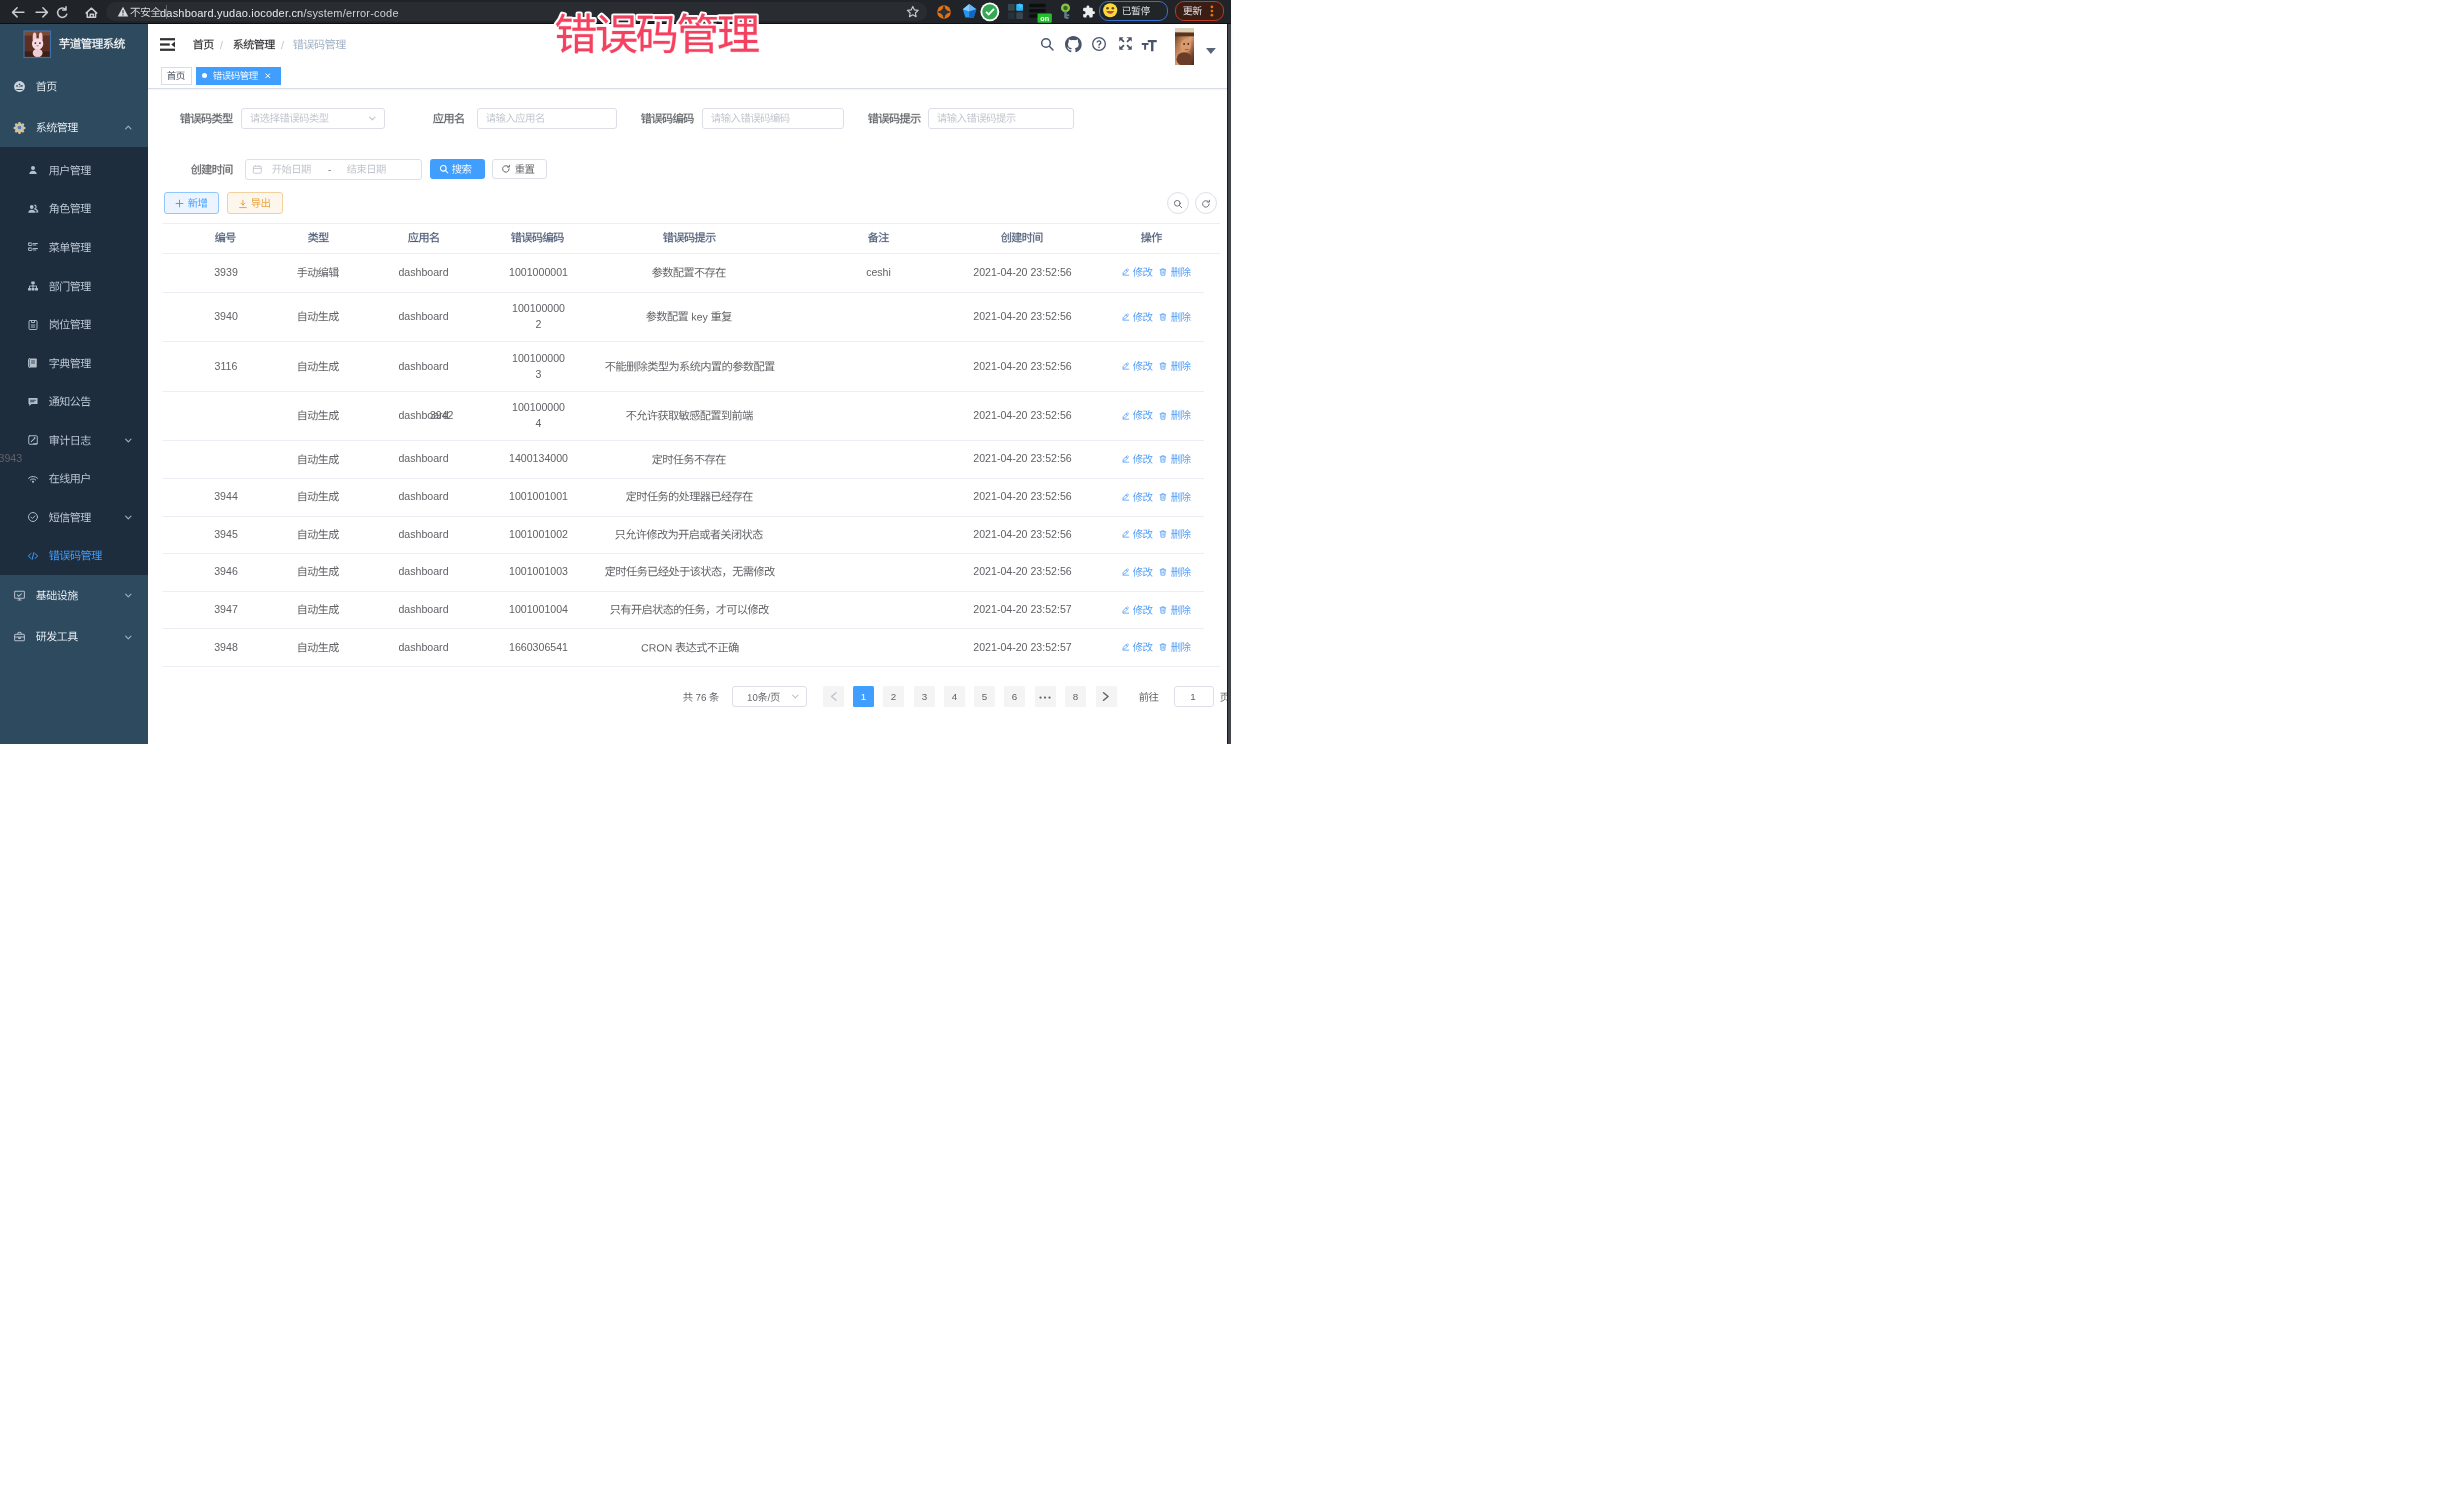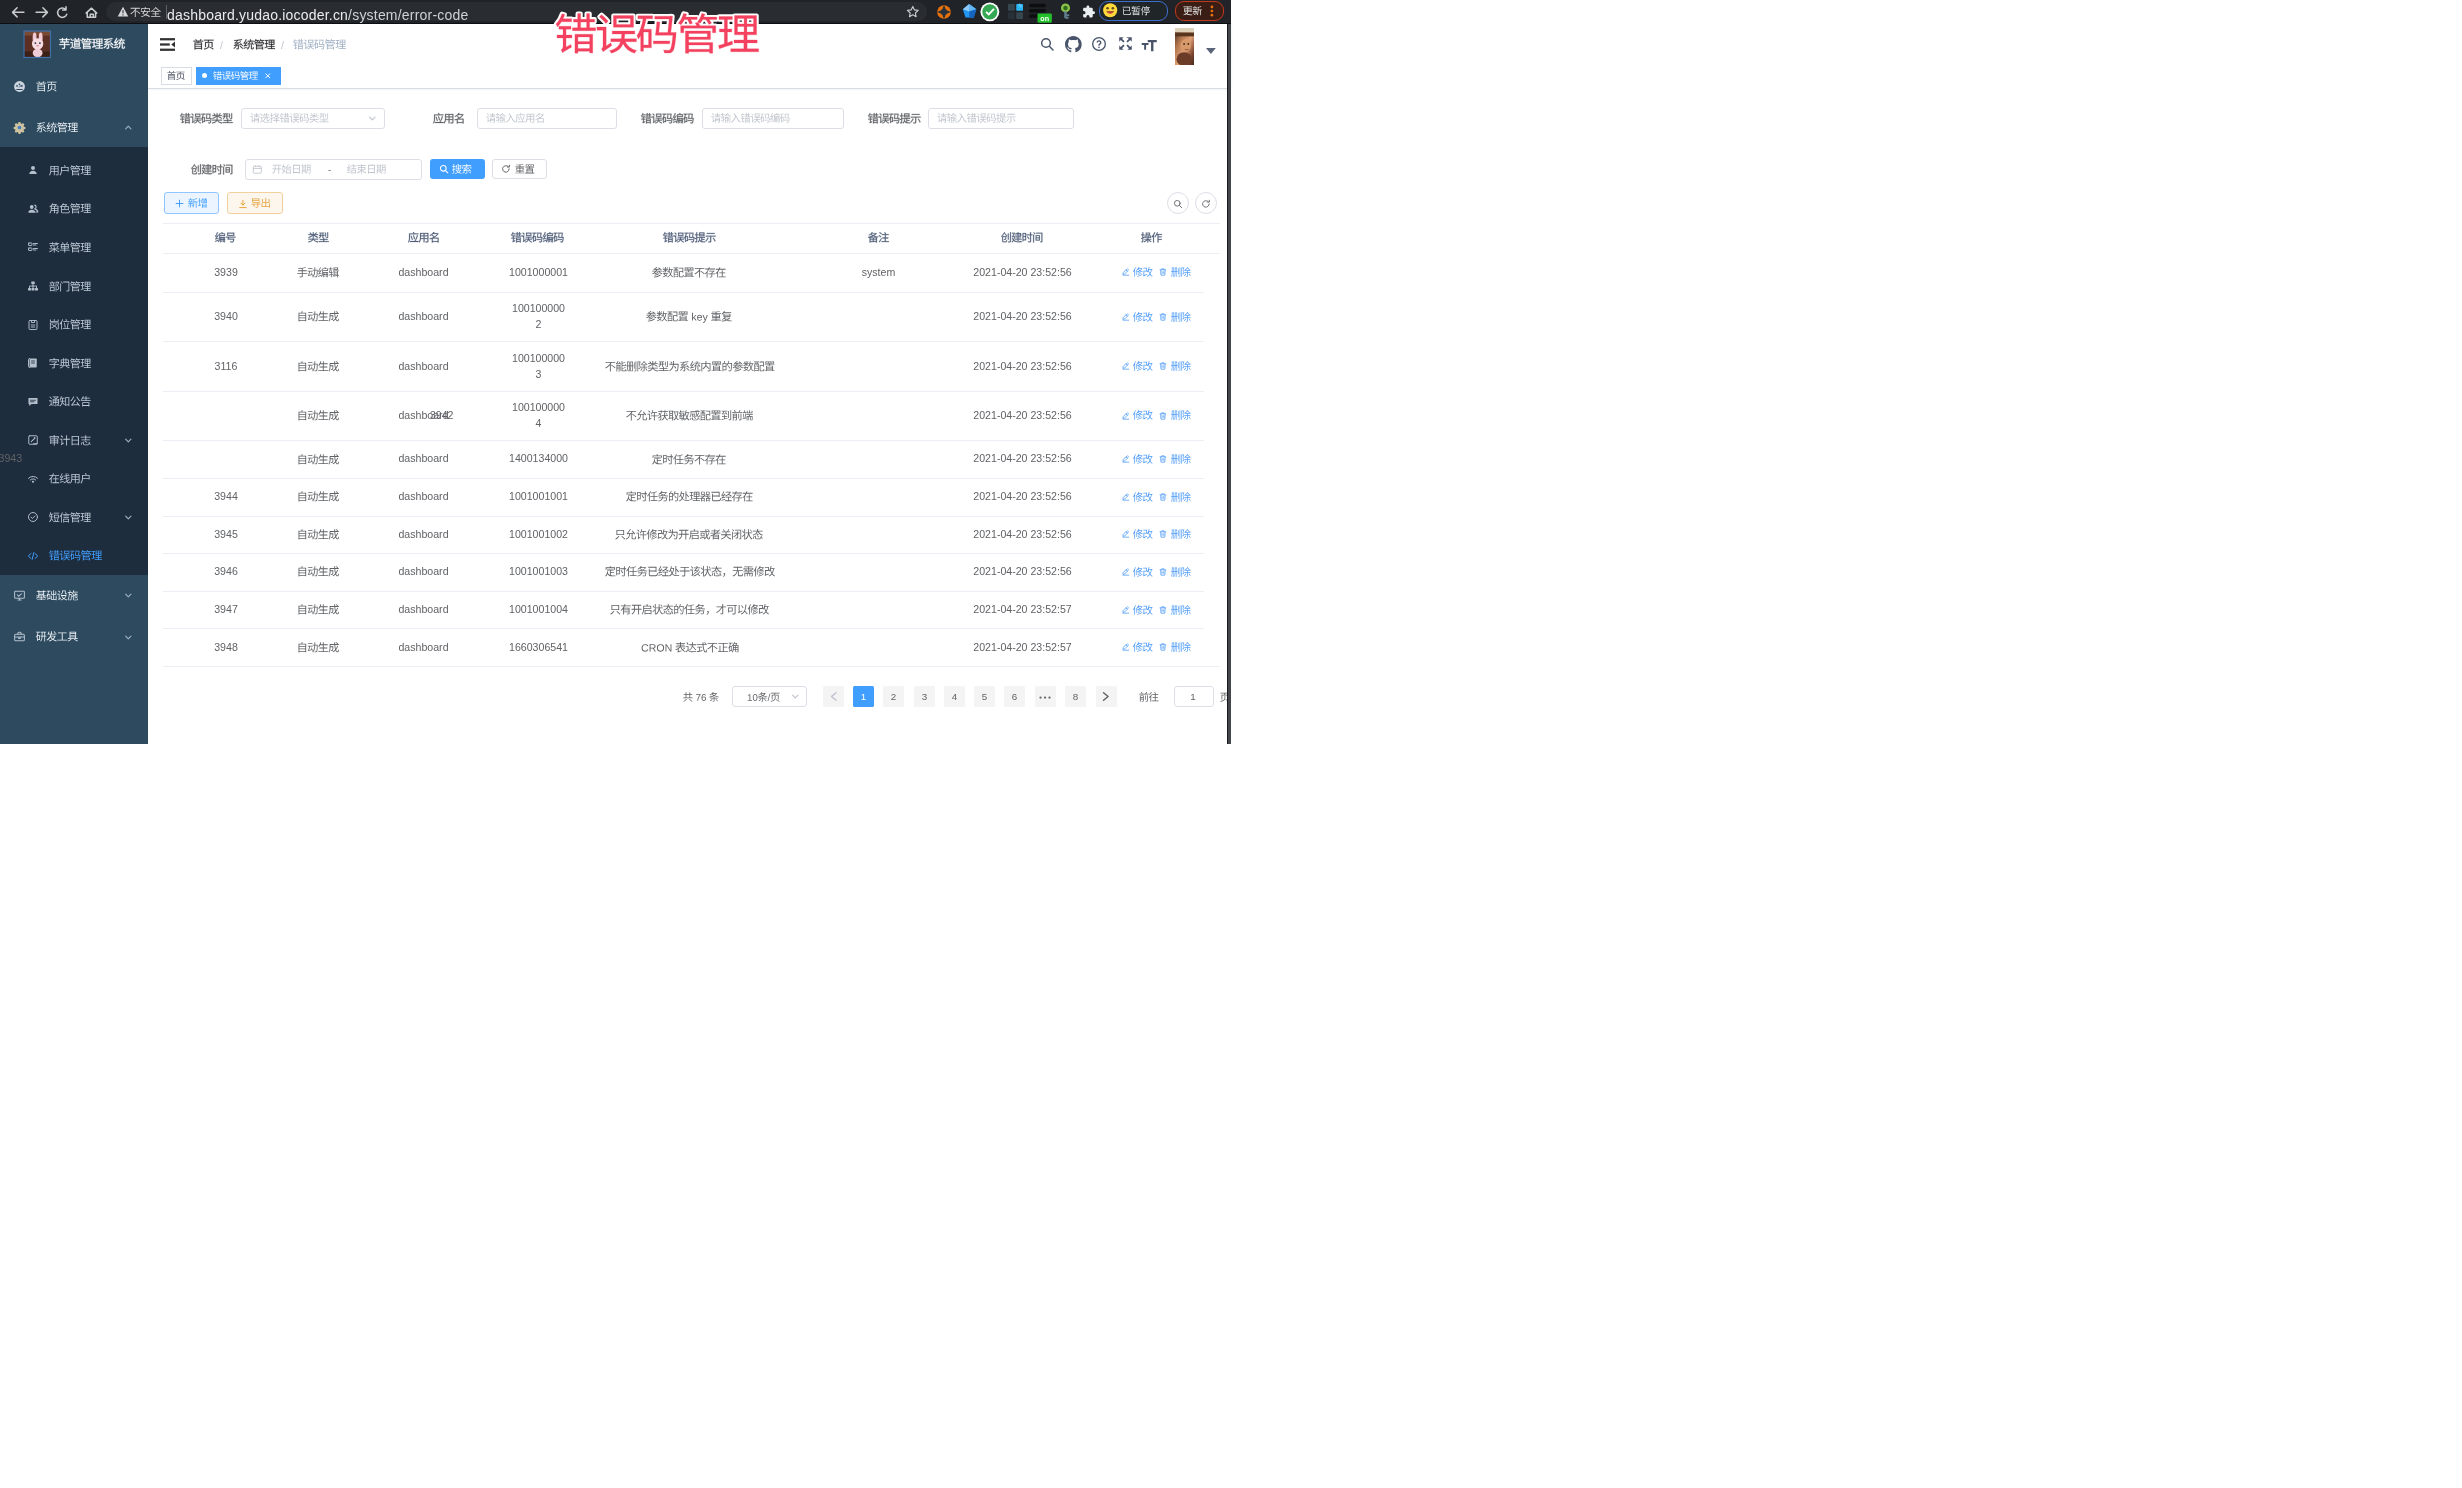--- a/index.html
+++ b/index.html
@@ -179,21 +179,21 @@
       <rect x="7.3" y="11" width="1.4" height="1.6" fill="#292d31"></rect>
     </svg>
 <svg style="position:absolute;left:130px;top:6.7px;overflow:visible;z-index:9" width="31" height="13.3" viewBox="0 0 40.5 17.5469">
       <g transform="translate(0 12.15) scale(1 -1)" fill="#d6d8da">
         <use href="#c4e0d" transform="translate(-0.4 0) scale(0.01431)"></use>
         <use href="#c5b89" transform="translate(13.1 0) scale(0.01431)"></use>
         <use href="#c5168" transform="translate(26.59 0) scale(0.01431)"></use>
       </g>
     </svg>
 <div style="position:absolute;left:166px;top:5.3px;width:0.8px;height:13.6px;background:#5f6368;z-index:7"></div>
-<div class="lat" style="position:absolute;left:167px;top:6.5px;font-size:14px;color:#e8eaed;z-index:7;letter-spacing:0.2px">dashboard.yudao.iocoder.cn<span style="color:#ced2d6">/system/error-code</span></div>
+<div class="lat" style="position:absolute;left:160px;top:6.5px;font-size:11px;color:#e8eaed;z-index:7;letter-spacing:0.2px">dashboard.yudao.iocoder.cn<span style="color:#ced2d6">/system/error-code</span></div>
 <svg style="position:absolute;left:906px;top:4.9px;z-index:7" width="13.6" height="13.6" viewBox="0 0 24 24" fill="none" stroke="#c9cccf" stroke-width="2" stroke-linejoin="round">
       <path d="M12 2.5l2.9 6.2 6.6.8-4.9 4.6 1.3 6.6-5.9-3.3-5.9 3.3 1.3-6.6L2.5 9.5l6.6-.8z"></path>
     </svg>
 <svg style="position:absolute;left:936px;top:3.8px;z-index:7" width="16" height="16" viewBox="0 0 21 21">
 <circle cx="10.5" cy="10.5" r="9" fill="#e8710a"></circle>
       <circle cx="10.5" cy="10.5" r="4.2" fill="#27313c"></circle>
       <path d="M10.5 1.5l2 4.5-2 1.5-2-1.5z" fill="#27313c"></path>
       <path d="M19.5 10.5l-4.5 2-1.5-2 1.5-2z" fill="#27313c"></path>
       <path d="M10.5 19.5l-2-4.5 2-1.5 2 1.5z" fill="#27313c"></path>
       <path d="M1.5 10.5l4.5-2 1.5 2-1.5 2z" fill="#27313c"></path>
@@ -826,21 +826,21 @@
       <g transform="translate(0 12.6) scale(1 -1)" fill="#606266">
         <use href="#c53c2" transform="translate(-0.42 0) scale(0.01484)"></use>
         <use href="#c6570" transform="translate(13.58 0) scale(0.01484)"></use>
         <use href="#c914d" transform="translate(27.58 0) scale(0.01484)"></use>
         <use href="#c7f6e" transform="translate(41.58 0) scale(0.01484)"></use>
         <use href="#c4e0d" transform="translate(55.58 0) scale(0.01484)"></use>
         <use href="#c5b58" transform="translate(69.58 0) scale(0.01484)"></use>
         <use href="#c5728" transform="translate(83.58 0) scale(0.01484)"></use>
       </g>
     </svg>
-<div class="lat" style="position:absolute;left:651px;top:266px;width:455px;font-size:10.6px;color:#606266;text-align:center">system</div>
+<div class="lat" style="position:absolute;left:651px;top:266px;width:455px;font-size:10.6px;color:#606266;text-align:center">ceshi</div>
 <div class="lat" style="position:absolute;left:795px;top:266px;width:455px;font-size:10.6px;color:#606266;text-align:center">2021-04-20 23:52:56</div>
 <svg style="position:absolute;left:1121px;top:267px" width="9.8" height="9.8" viewBox="0 0 24 24" fill="none" stroke="#529df7" stroke-width="2">
       <path d="M4 20h16M13.5 5.5l-8 8L4.5 18l4.5-1 8-8zM12 7l3.5 3.5M16 3.5l3 3" stroke-linejoin="round"></path>
     </svg>
 <svg style="position:absolute;left:1133px;top:267px;overflow:visible;z-index:9" width="19.7" height="12.8" viewBox="0 0 26 16.8906">
       <g transform="translate(0 11.7) scale(1 -1)" fill="#529df7">
         <use href="#c4fee" transform="translate(-0.39 0) scale(0.01378)"></use>
         <use href="#c6539" transform="translate(12.61 0) scale(0.01378)"></use>
       </g>
     </svg>

